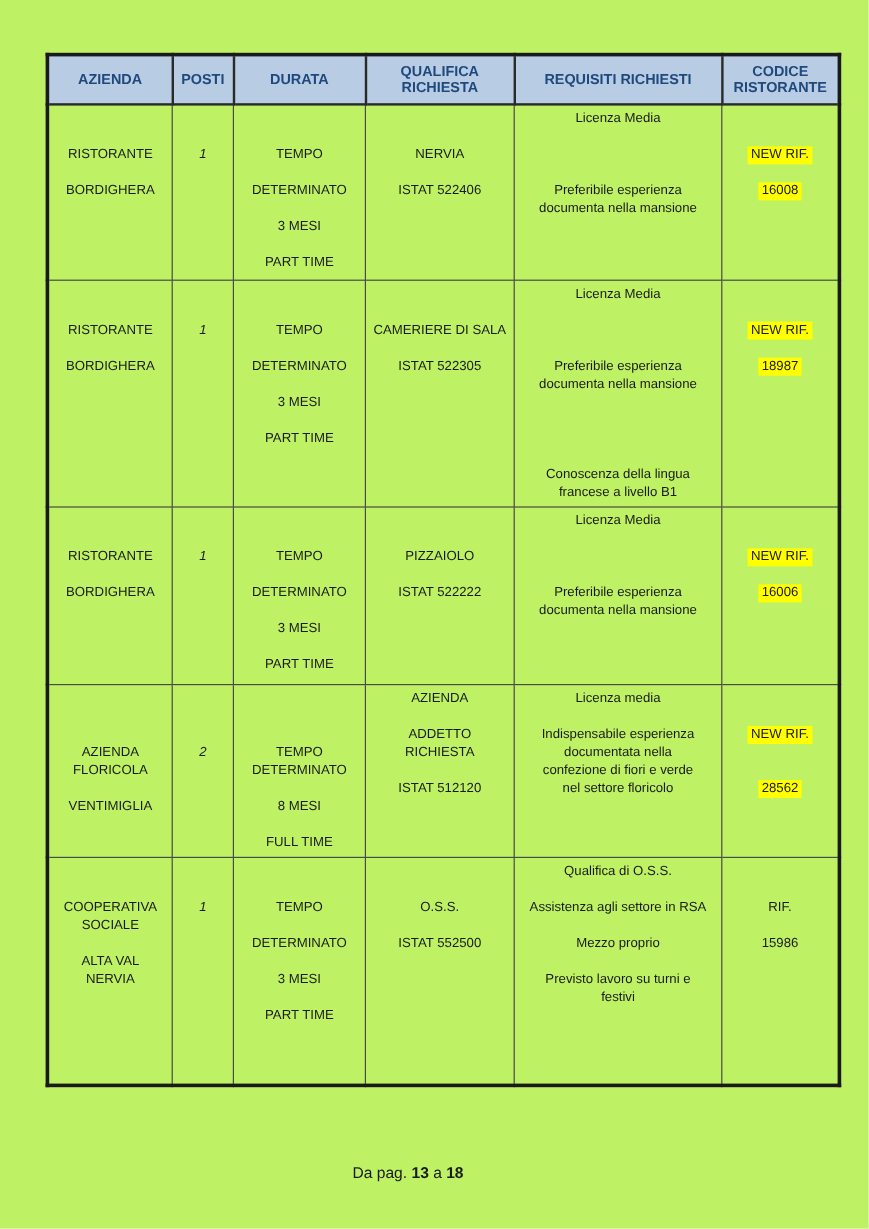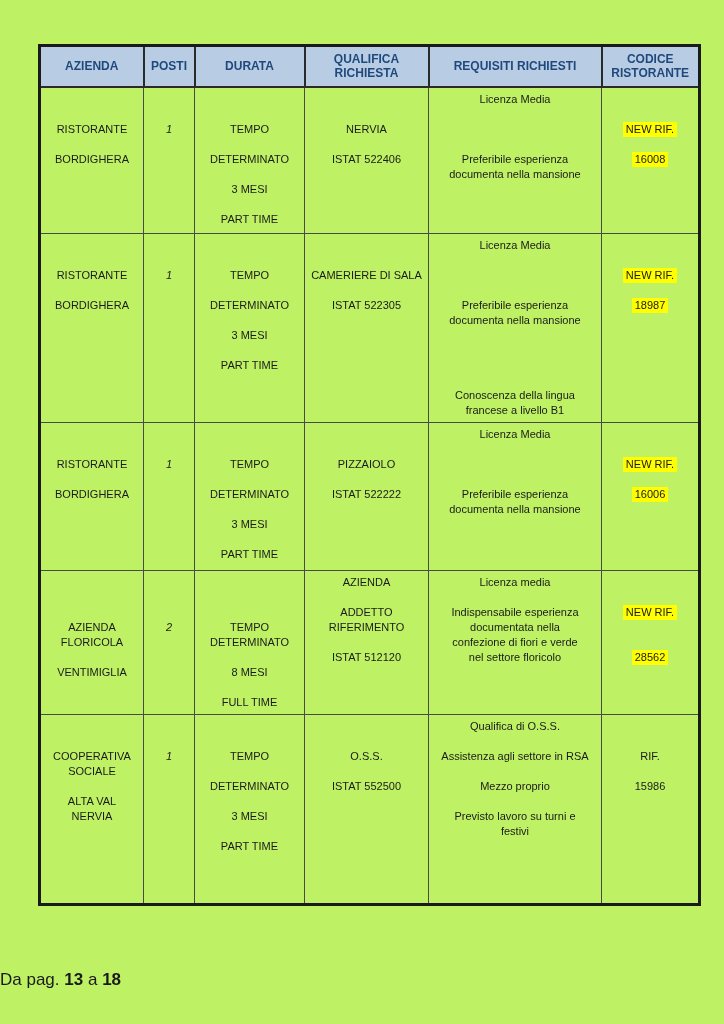--- a/index.html
+++ b/index.html
@@ -69,21 +69,22 @@
   tr.r0 td { height: 147px; }
   tr.r1 td { height: 185px; }
   tr.r2 td { height: 148px; }
   tr.r3 td { height: 135px; }
   tr.r4 td { height: 190px; }
 
   .footer {
     position: absolute;
     left: 0; top: 970px;
     width: 680px;
-    font-size: 17px;
+    text-align: center;
+    font-size: 13px;
     color: #1a1a1a;
   }
   .footer .b { font-weight: bold; }
 </style>
 </head>
 <body>
 
 <div class="page">
 
   <table class="doc-table">
@@ -277,21 +278,21 @@
             <div class="ln">DETERMINATO</div>
             <div class="ln"></div>
             <div class="ln">8 MESI</div>
             <div class="ln"></div>
             <div class="ln">FULL TIME</div>
           </td>
           <td class="col-qualifica">
             <div class="ln">AZIENDA</div>
             <div class="ln"></div>
             <div class="ln">ADDETTO</div>
-            <div class="ln">RIFERIMENTO</div>
+            <div class="ln">RICHIESTA</div>
             <div class="ln"></div>
             <div class="ln">ISTAT 512120</div>
           </td>
           <td class="col-requisiti">
             <div class="ln">Licenza media</div>
             <div class="ln"></div>
             <div class="ln">Indispensabile esperienza</div>
             <div class="ln">documentata nella</div>
             <div class="ln">confezione di  fiori e verde</div>
             <div class="ln">nel settore floricolo</div>

